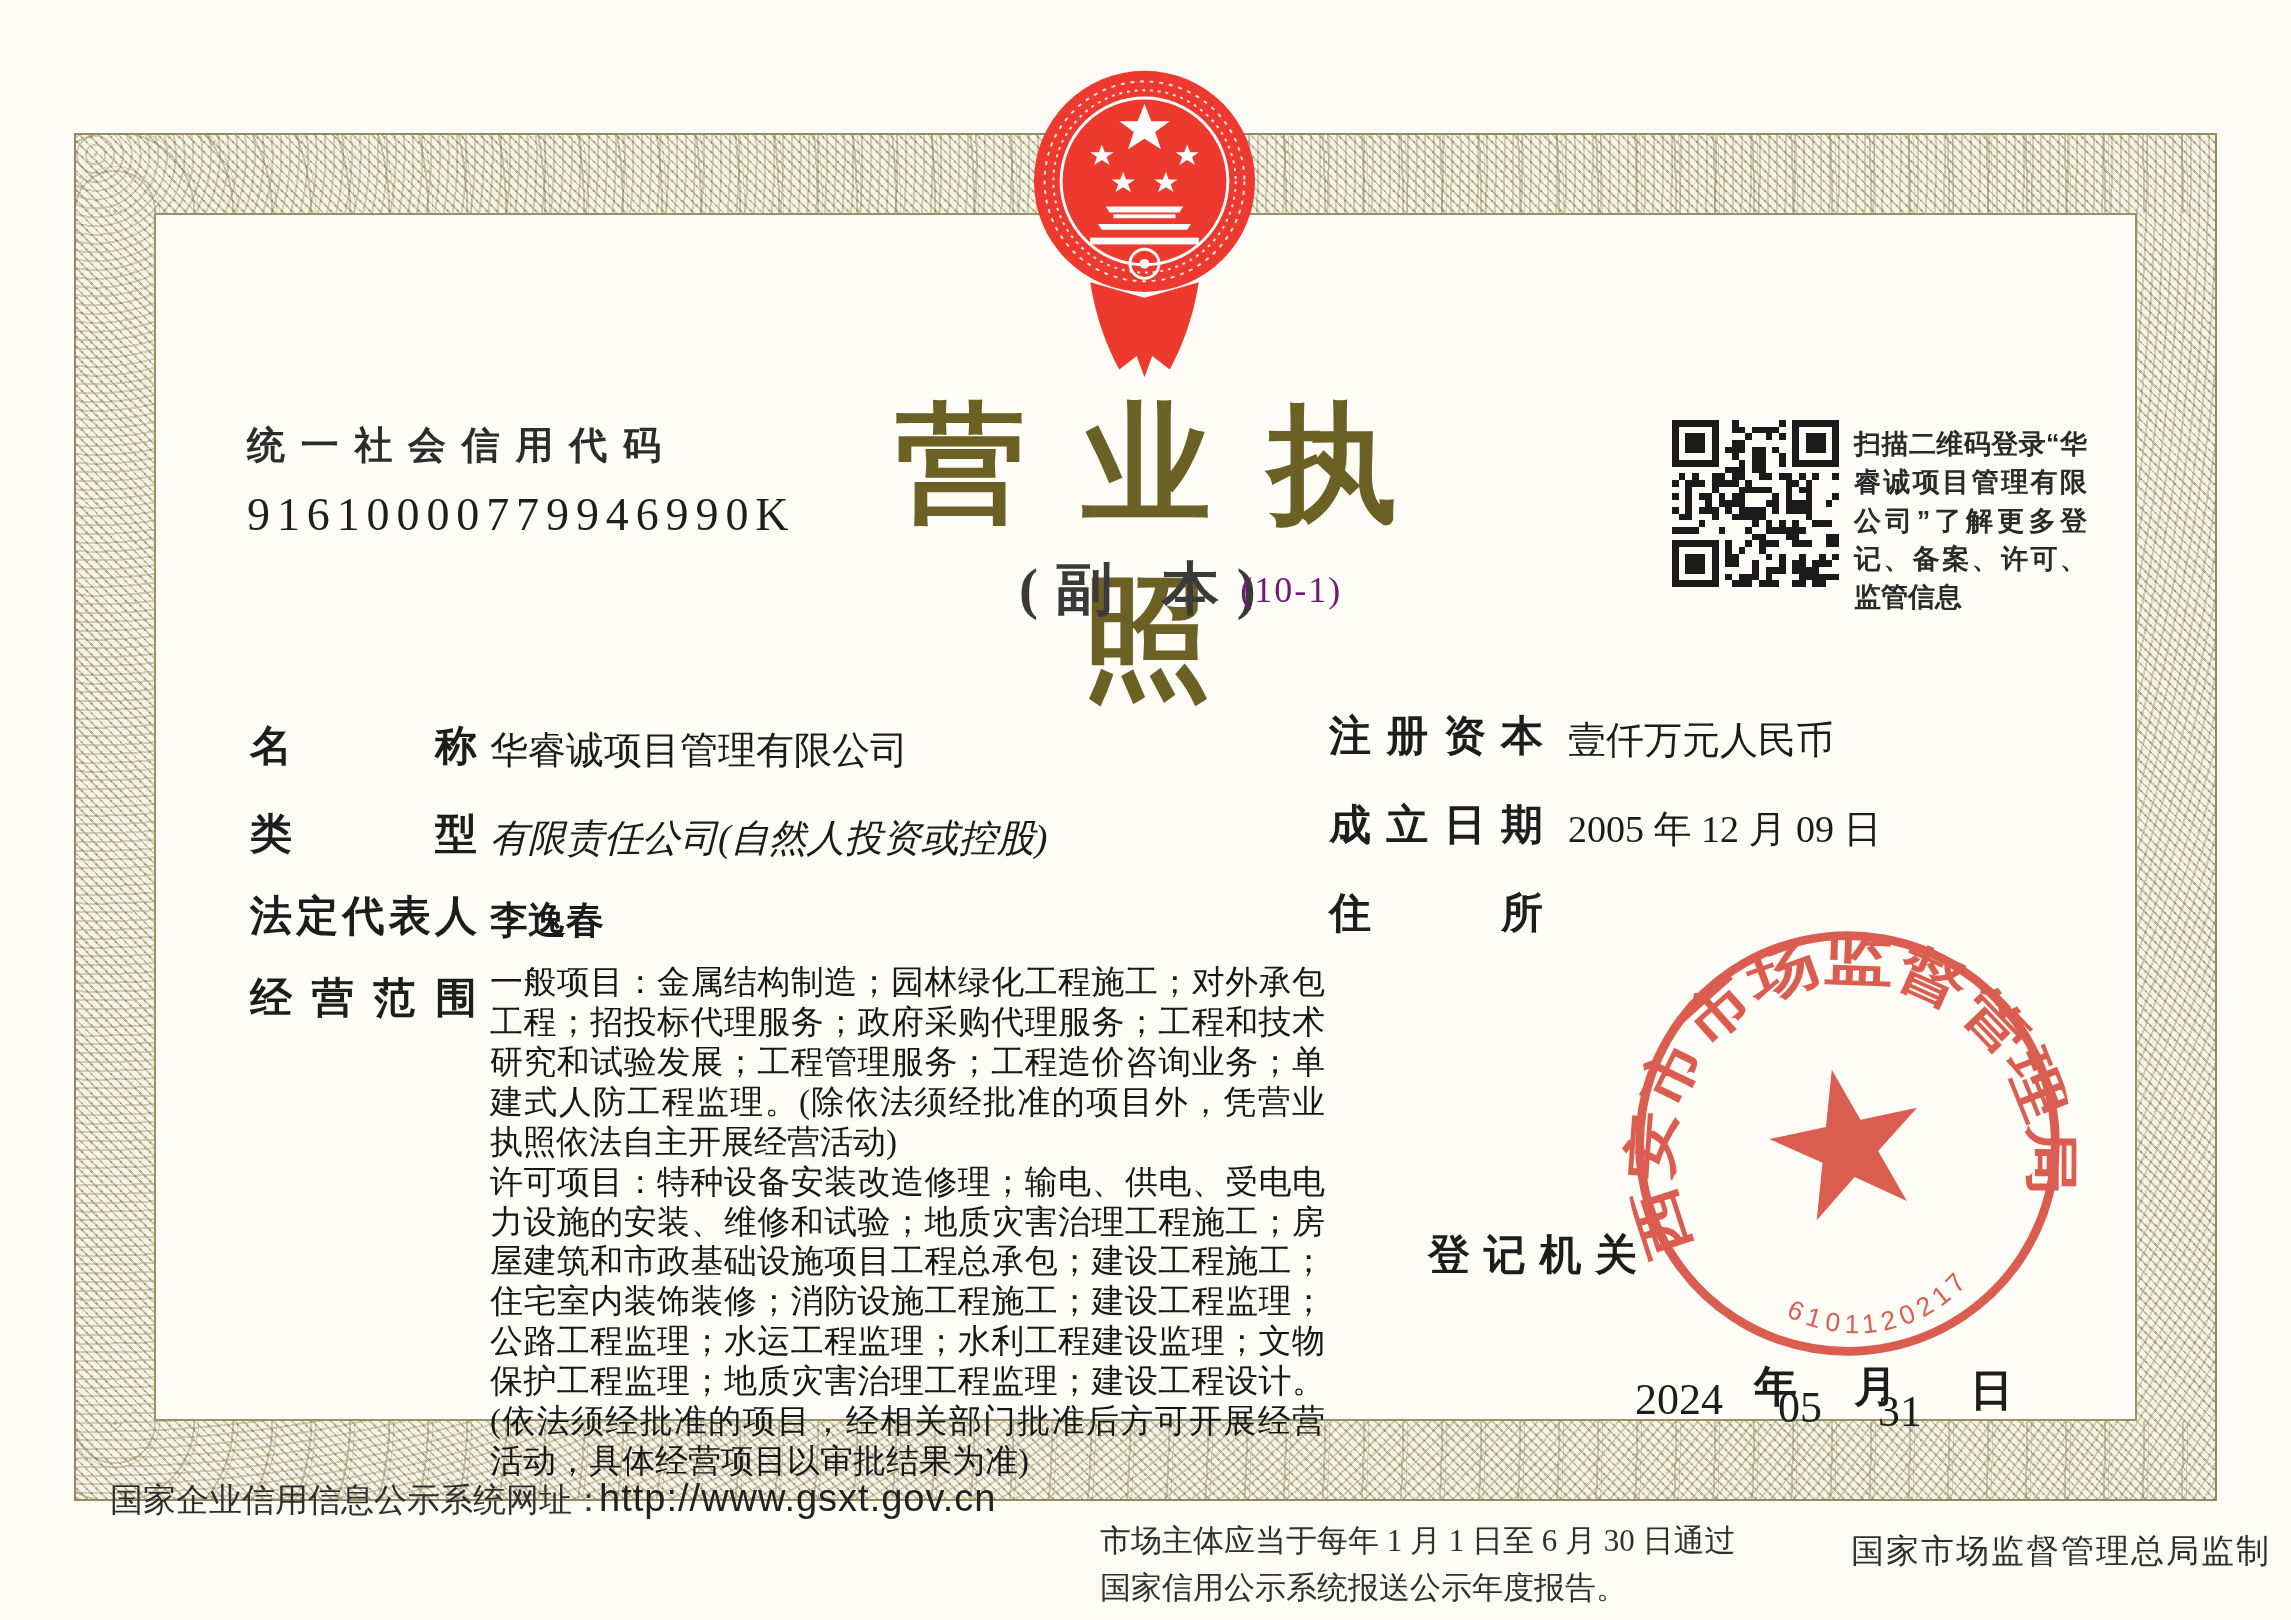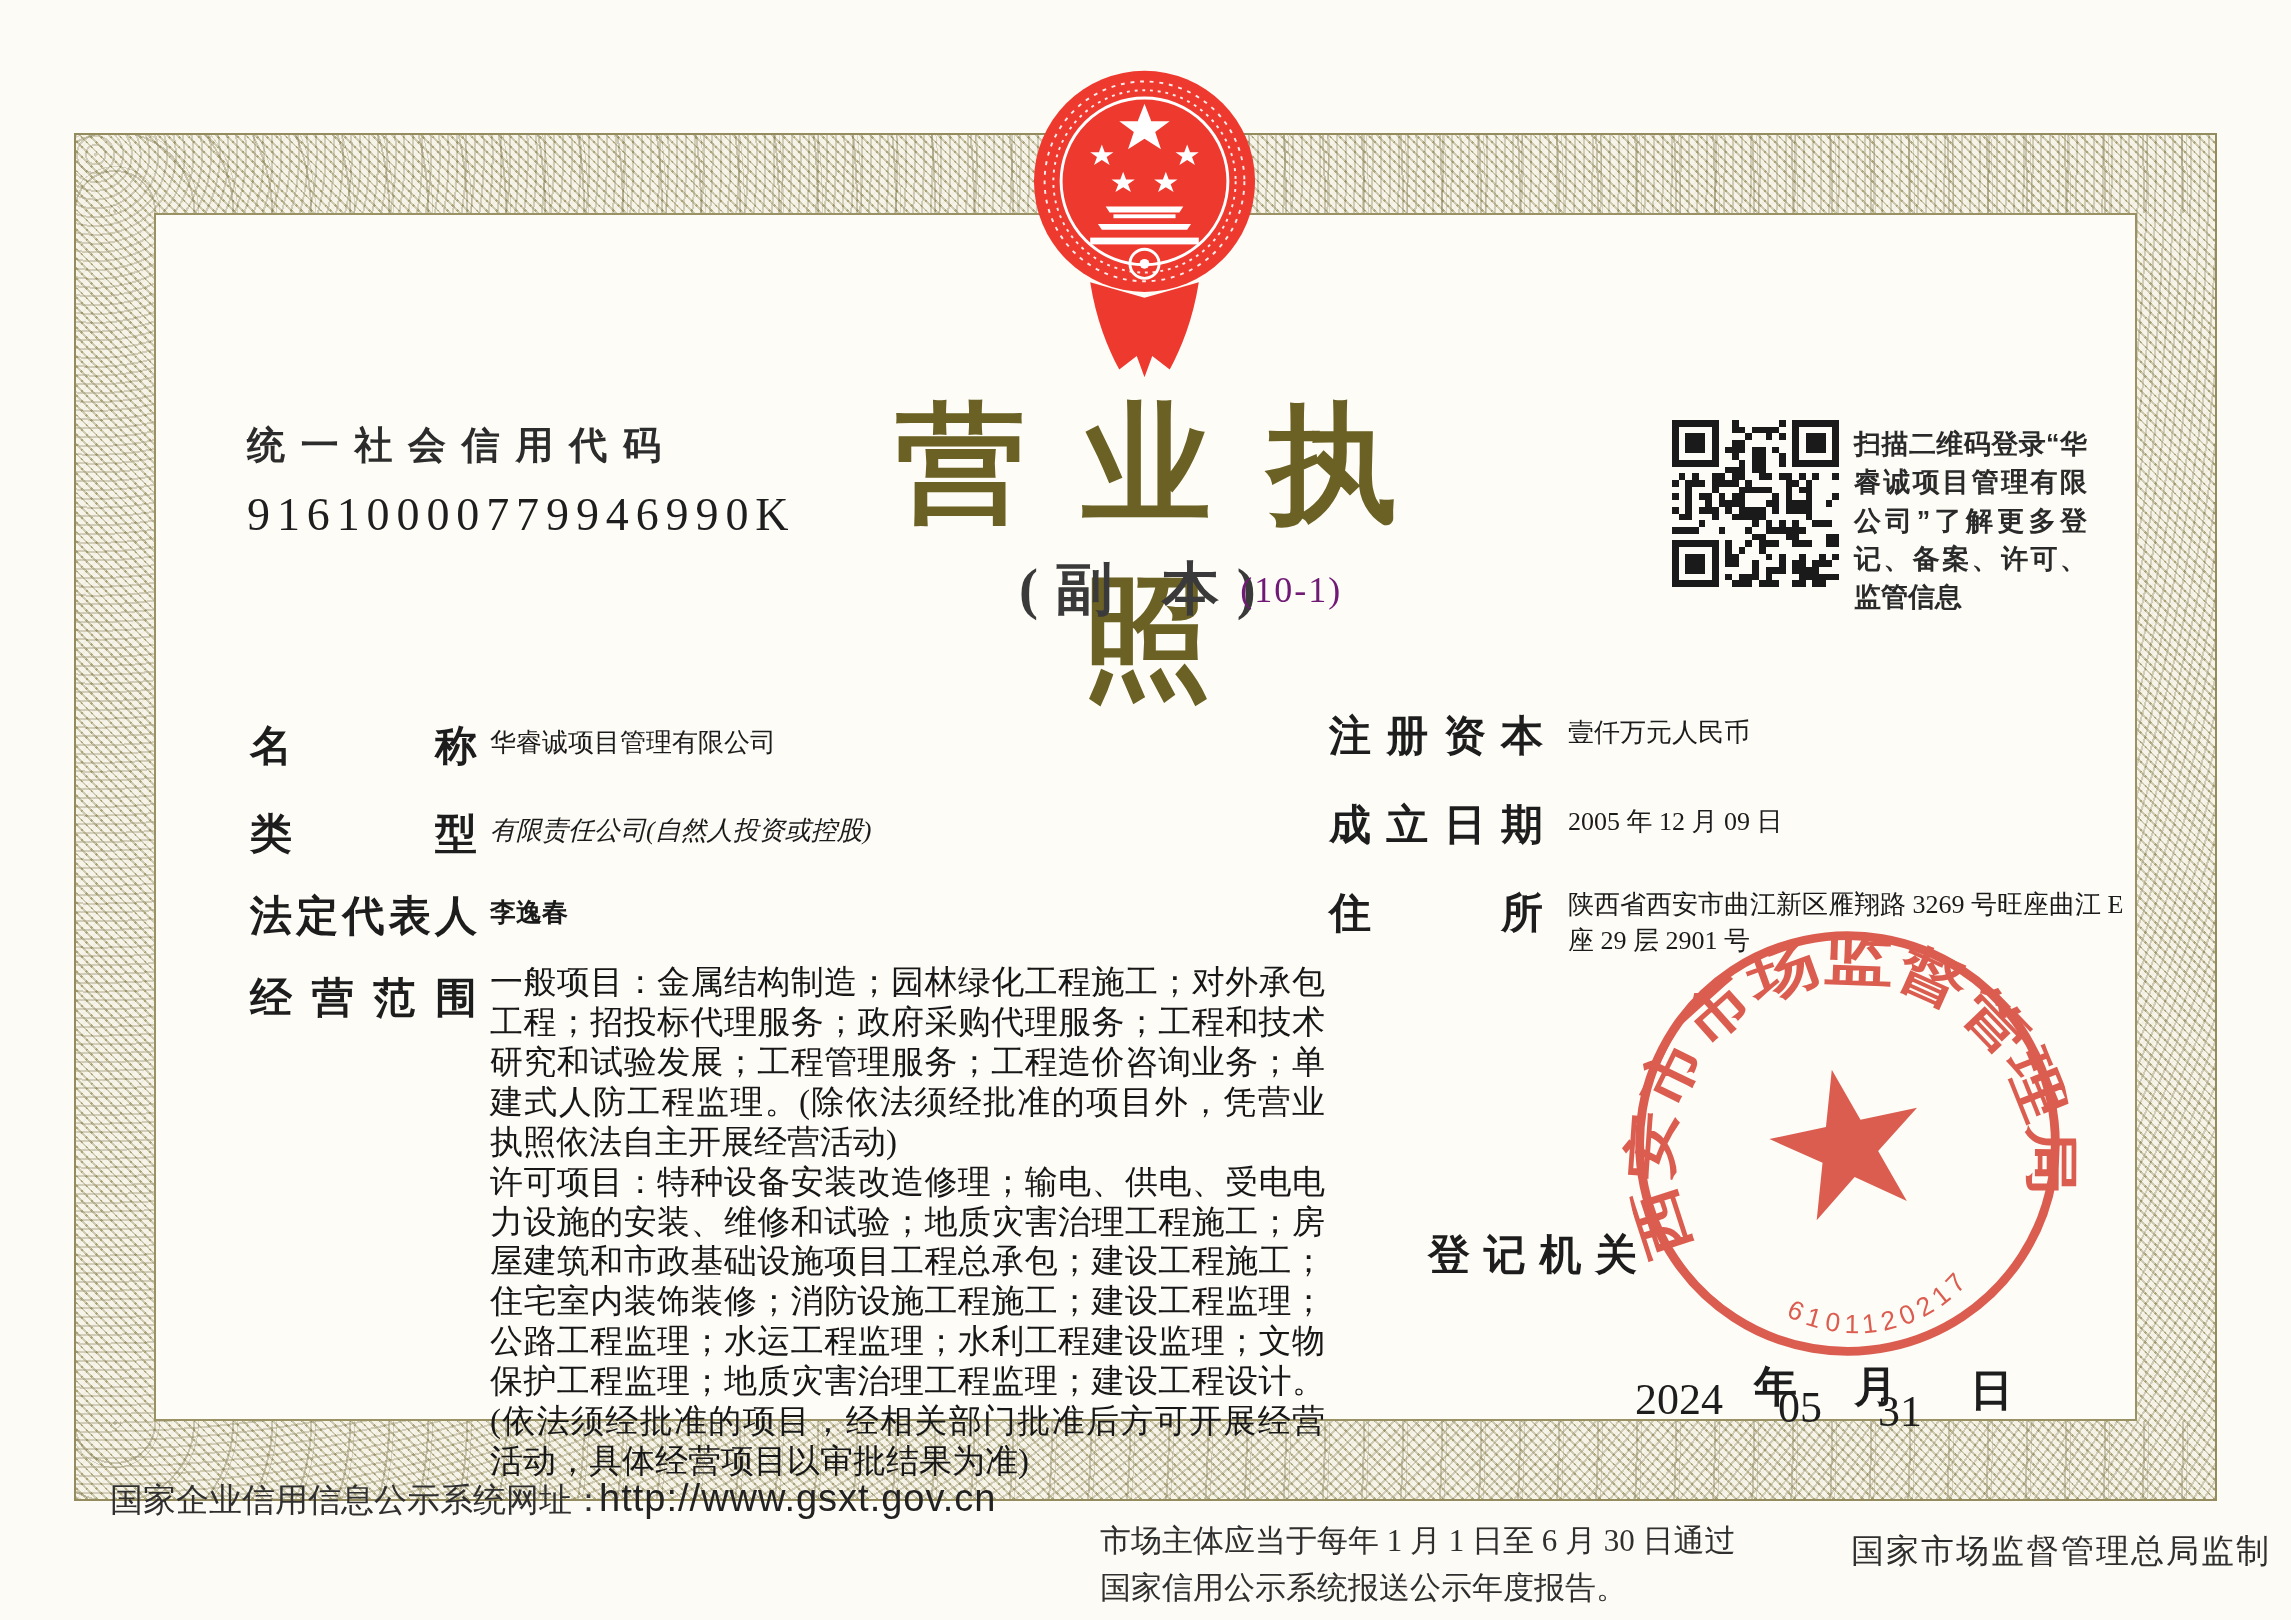--- a/index.html
+++ b/index.html
@@ -43,21 +43,21 @@
     font-size:129px;font-weight:bold;letter-spacing:57px;padding-left:57px;
     color:#6b6124;font-family:"Liberation Sans",sans-serif;box-sizing:border-box;
   }
   .subtitle{left:1019px;top:551px;font-size:57px;color:#3a3a3a;font-weight:bold;letter-spacing:17.6px;}
   .subtitle-num{font-size:36px;font-weight:normal;letter-spacing:2px;margin-left:-33px;vertical-align:5.9px;color:#701a75;}
   .qr-box{left:1672px;top:420px;width:167px;height:167px;}
   .qr-caption{left:1854px;top:425px;width:233px;font-size:27px;line-height:1.42;font-weight:bold;color:#2a2a2a;font-family:"Liberation Sans",sans-serif;text-align:justify;}
   
   .flabel{font-family:"Liberation Sans",sans-serif;font-weight:bold;font-size:42px;color:#1d1d1d;}
   .spread{display:flex;justify-content:space-between;}
-  .fvalue{font-size:26px;color:#1b1b1b;}
+  .fvalue{font-size:38px;color:#1b1b1b;}
   .lab-l{left:250px;width:227px;}
   .val-l{left:490px;}
   .lab-r{left:1329px;width:214px;}
   .val-r{left:1568px;}
   .scope{left:490px;top:963px;width:835px;font-size:33px;line-height:1.21;text-align:justify;white-space:pre-line;color:#171717;}
   .addr{width:568px;line-height:1.38;}
   
   .seal{left:1623px;top:919px;width:449px;height:449px;transform:rotate(-12deg);opacity:.88;mix-blend-mode:multiply;}
   .reg-label{left:1428px;top:1227px;letter-spacing:13.7px;}
   .issue-date span{position:absolute;color:#1d1d1d;text-align:center;}
@@ -374,21 +374,20 @@
       <span>立</span>
       <span>日</span>
       <span>期</span>
     </div>
   <div class="abs fvalue val-r" style="top:804px;">2005 年 12 月 09 日</div>
 
   <div class="abs flabel spread lab-r" style="top:885px;">
       <span>住</span>
       <span>所</span>
     </div>
-  <div class="abs fvalue val-r addr" style="top:887px;">陕西省西安市曲江新区雁翔路 3269 号旺座曲江 E 座 29 层 2901 号</div>
 
   <div class="abs flabel reg-label">登记机关</div>
 
   <div class="abs seal">
     <svg viewBox="0 0 458 458" width="449" height="449">
       <defs>
         <path id="sealTop" d="M 52,300 A 185,185 0 1 1 406,300"></path>
         <path id="sealBottom" d="M 110,366 A 152,152 0 0 0 348,366"></path>
       </defs>
       <circle cx="229" cy="229" r="212" fill="none" stroke="#d9473a" stroke-width="9"></circle>

